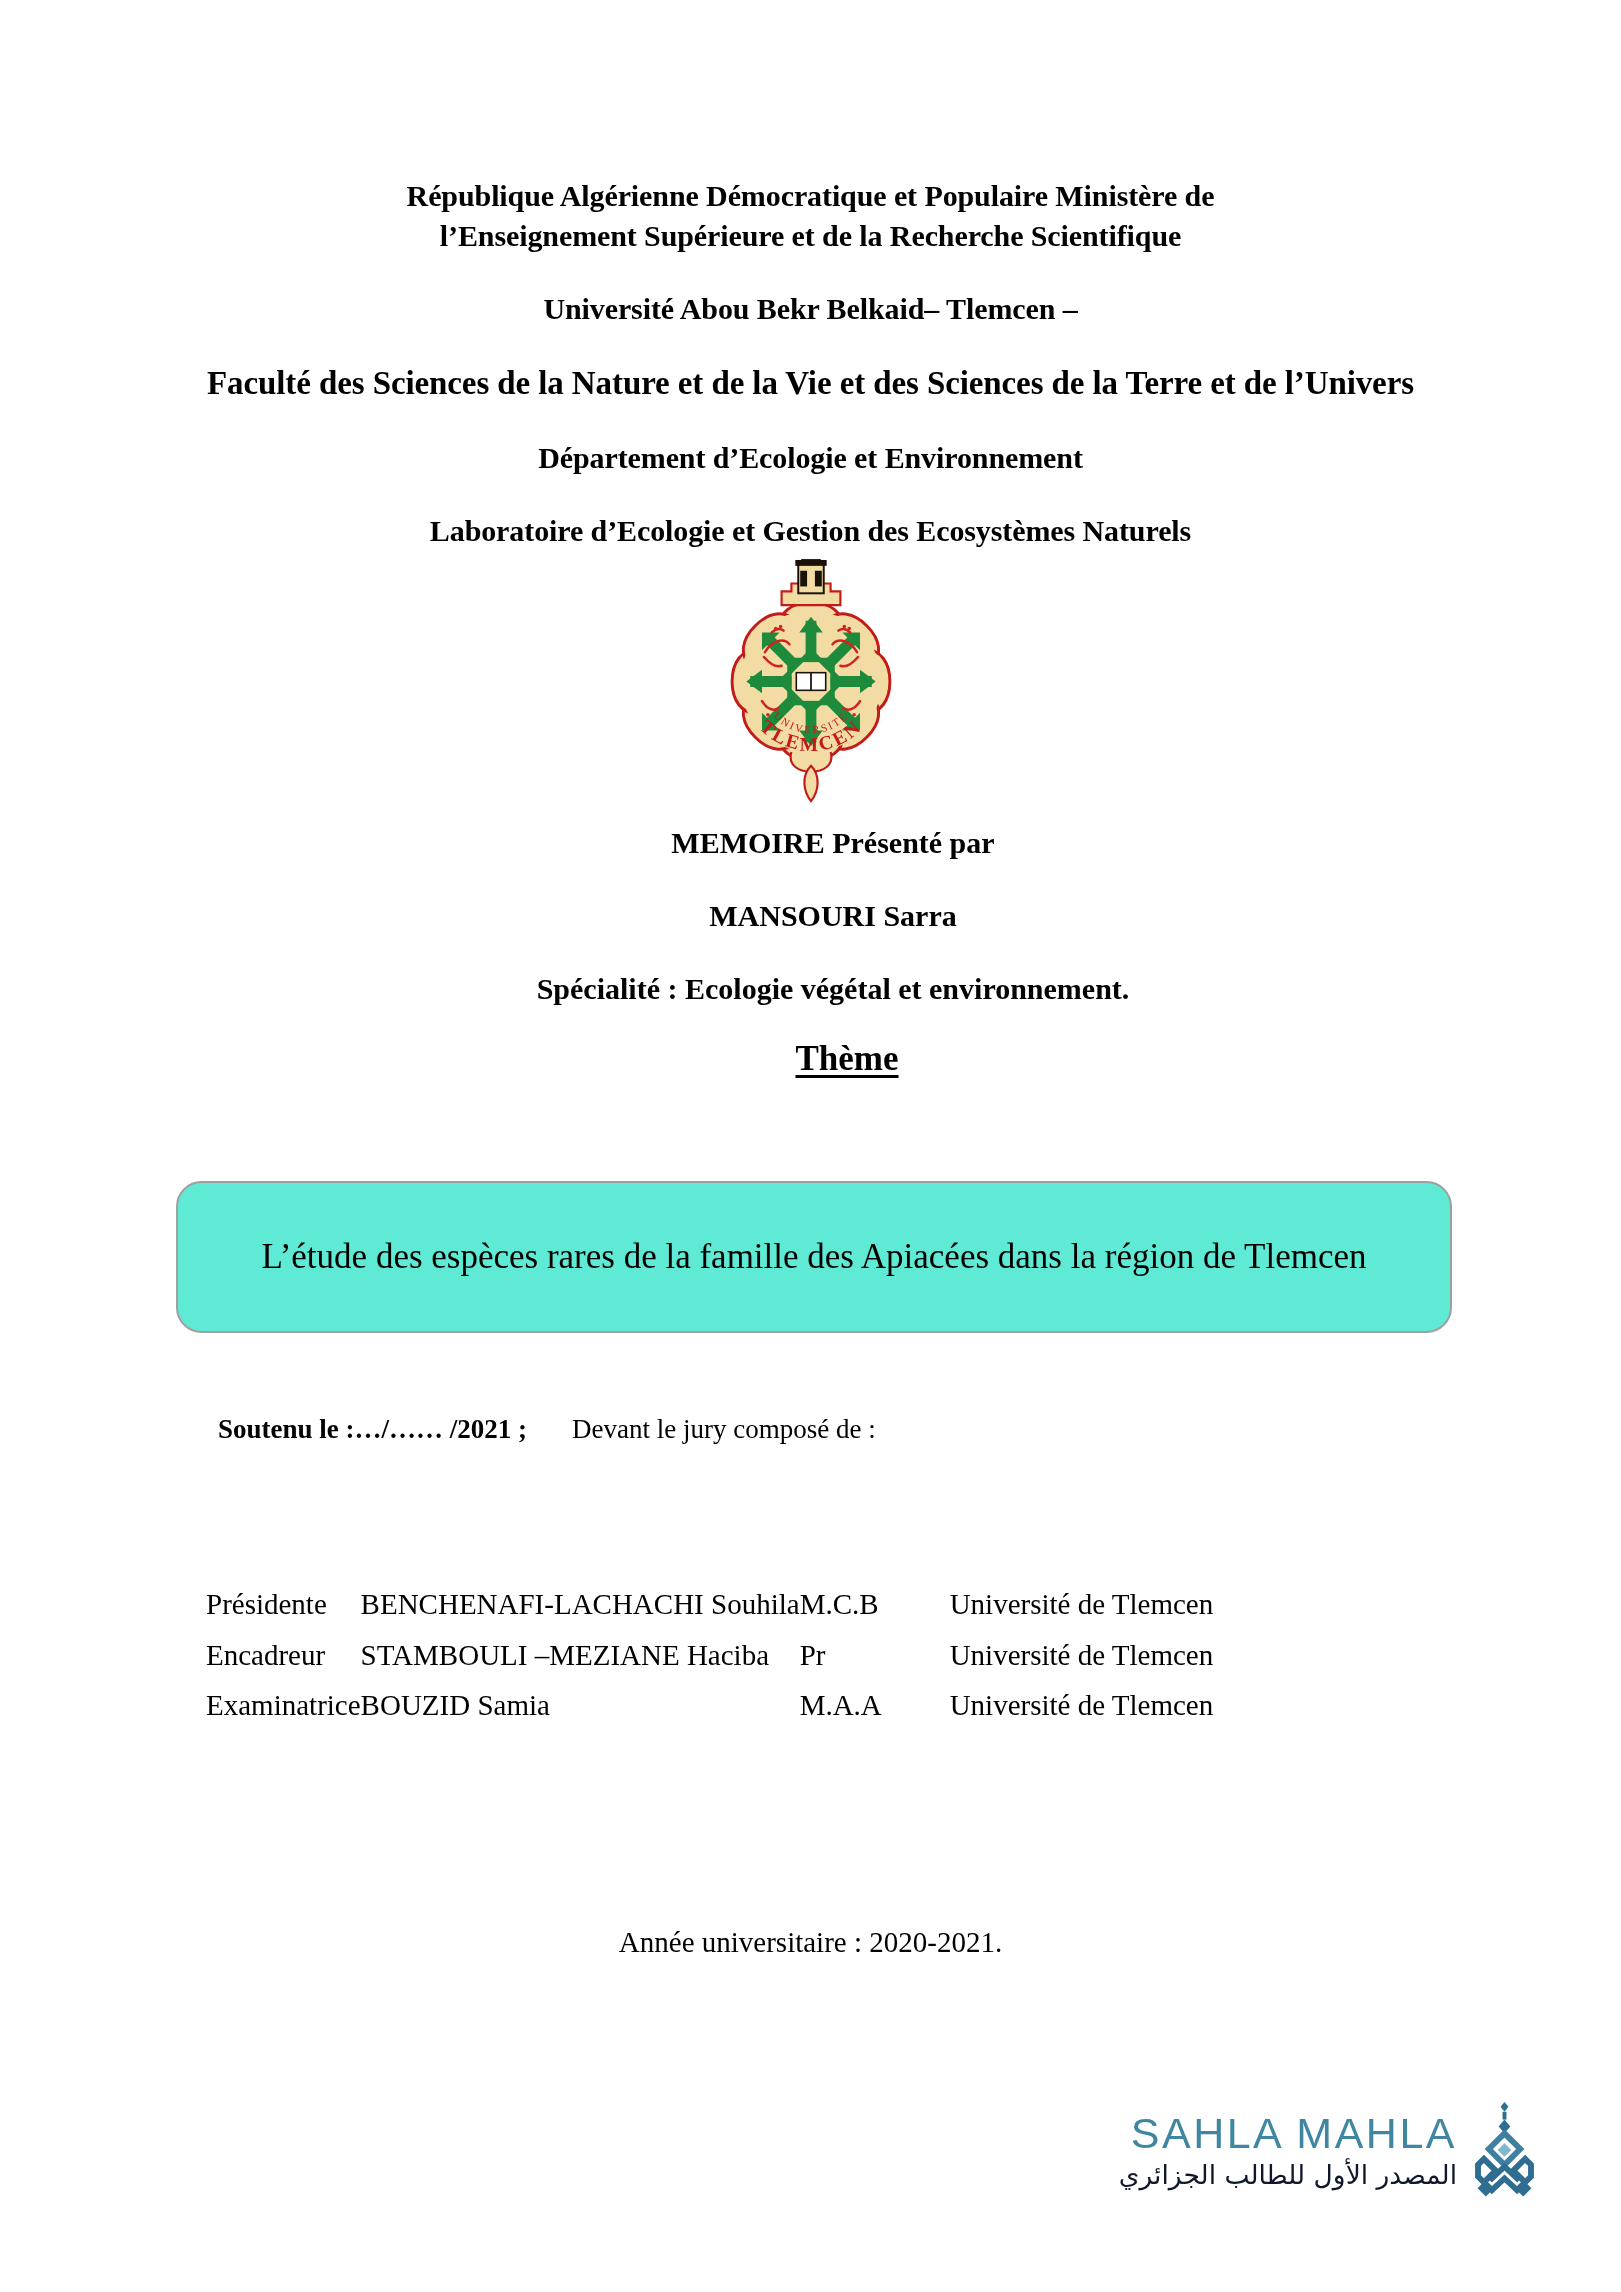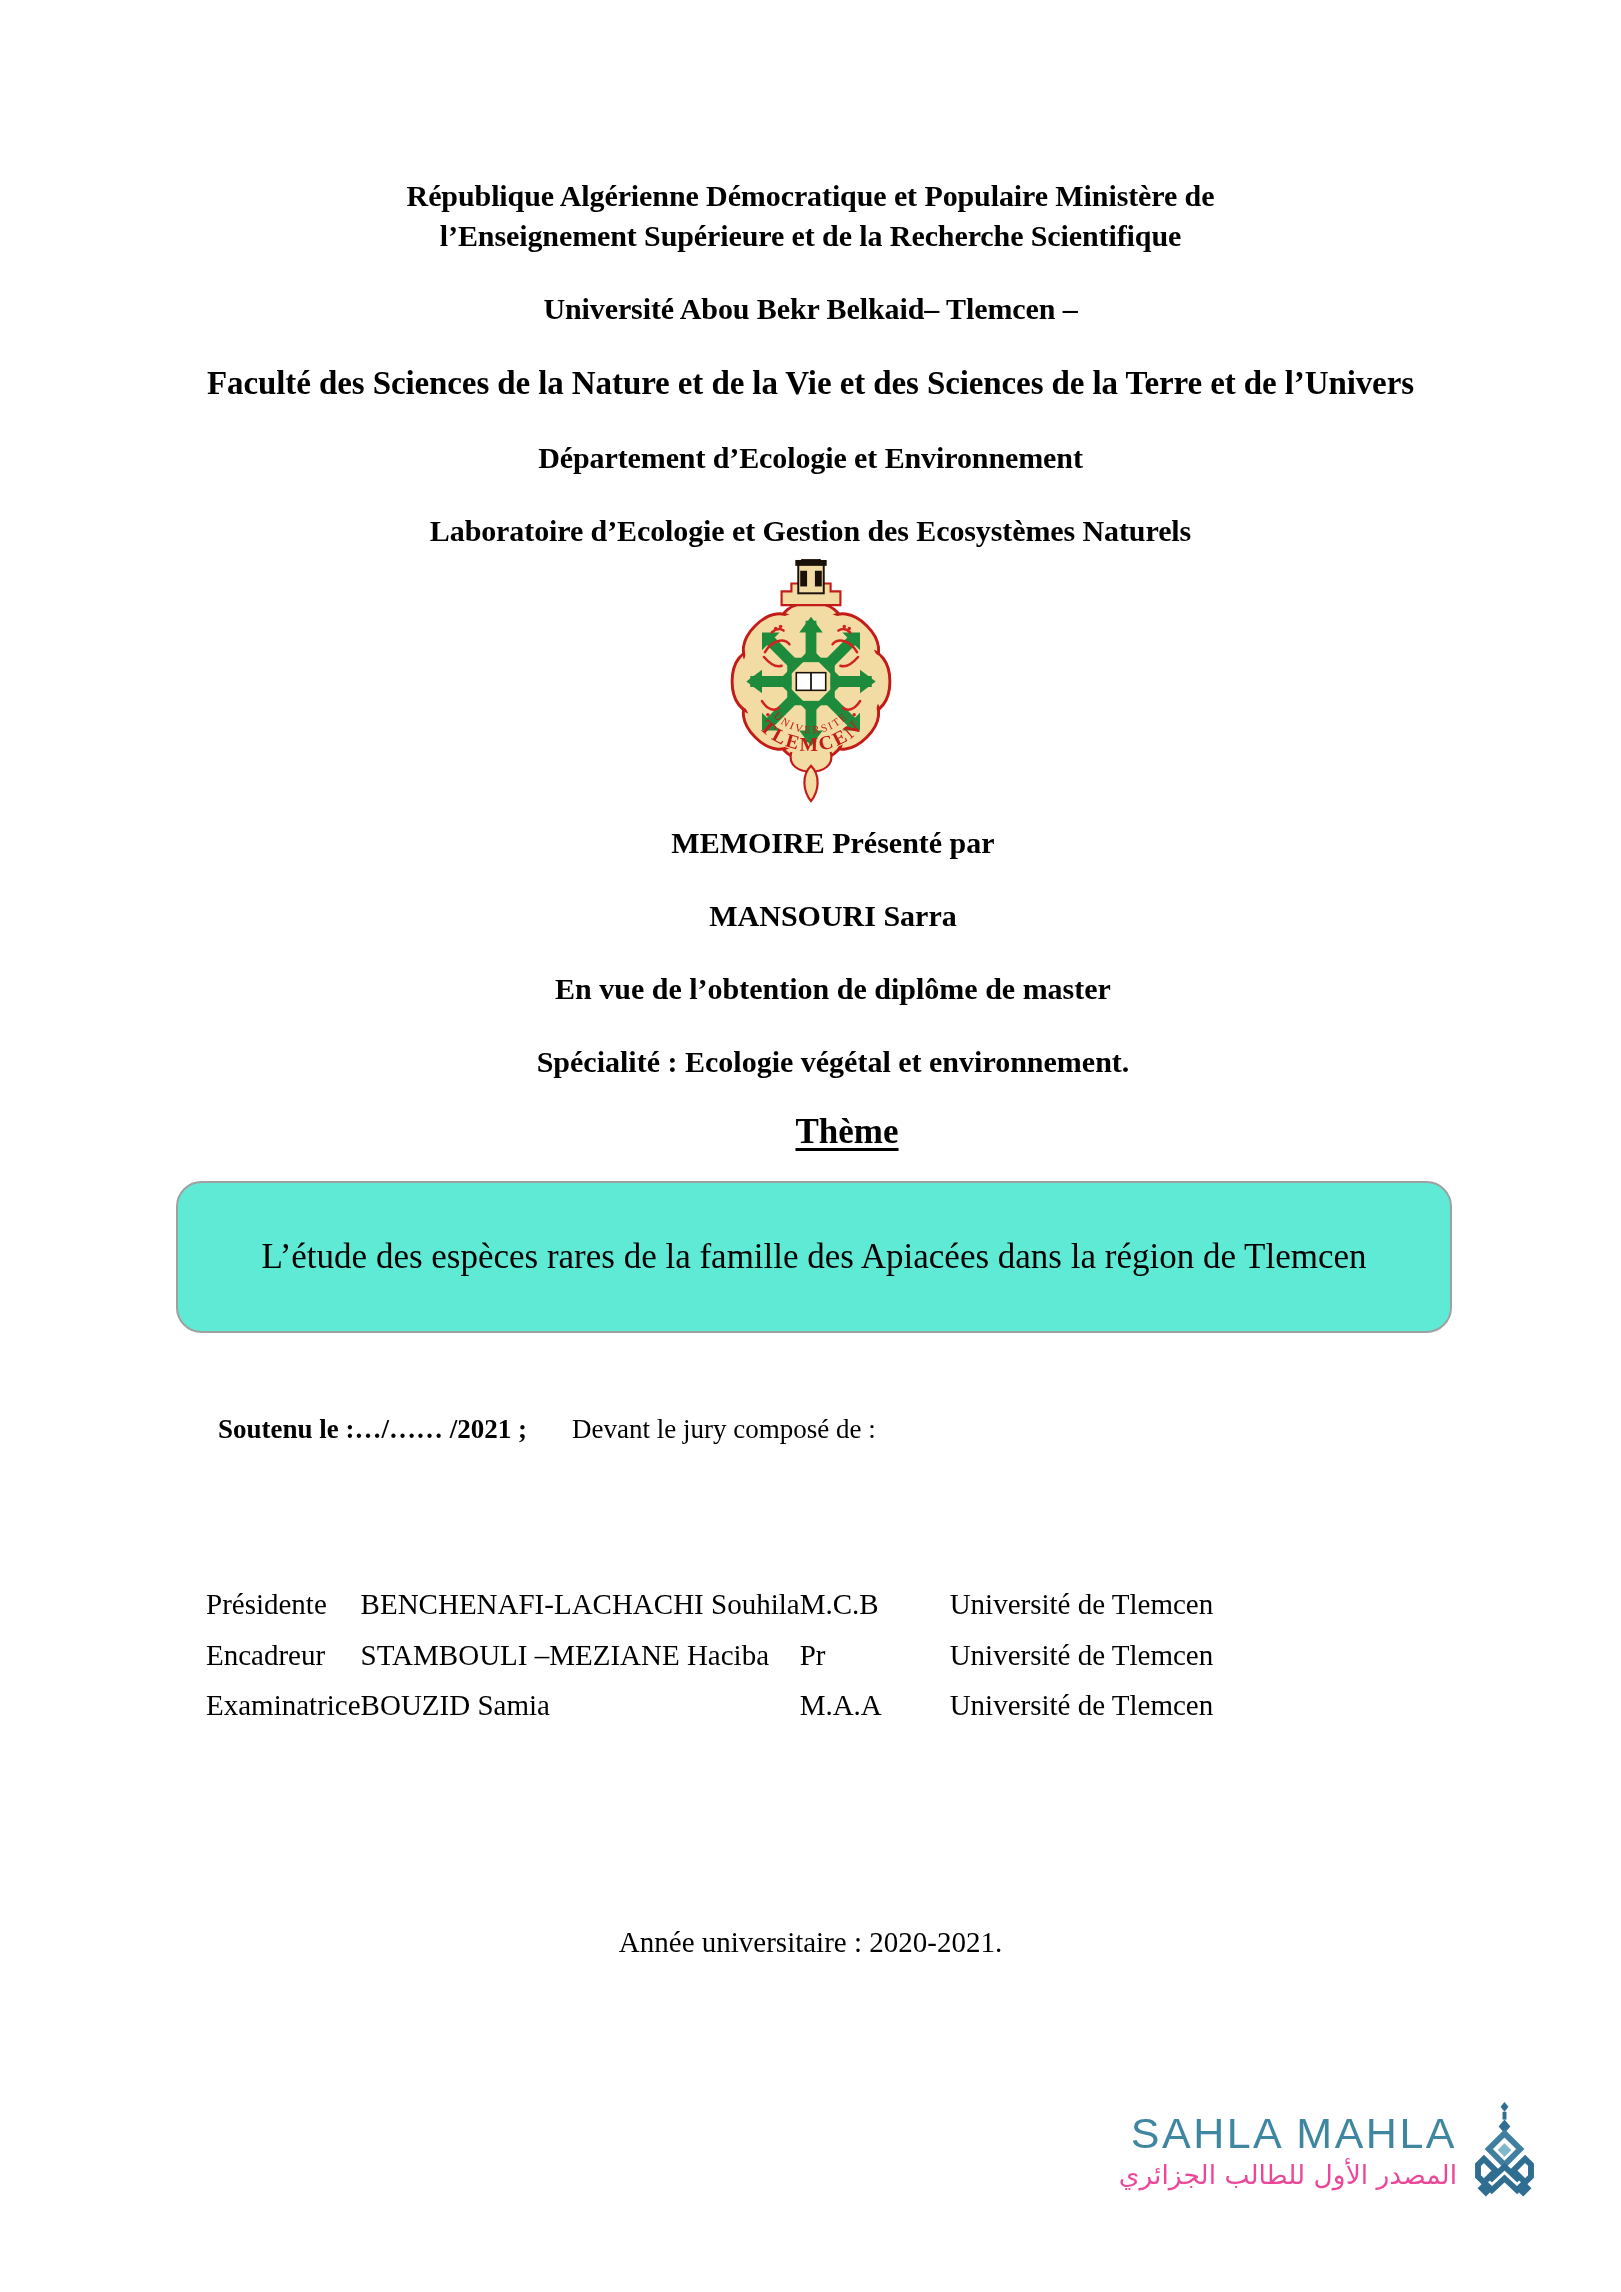--- a/index.html
+++ b/index.html
@@ -162,21 +162,21 @@
   .wm-main {
     font-family:"Liberation Sans", sans-serif;
     font-size:43px;
     letter-spacing:2.5px;
     color:#3f87a0;
     line-height:1.0;
     font-weight:400;
   }
   .wm-sub {
     font-size:26.5px;
-    color:#ec4899;
+    color:#0f172a;
     line-height:1.0;
     margin-top:6.9px;
     direction:rtl;
     font-family:"DejaVu Sans", sans-serif;
     font-weight:400;
   }
   .wm-icon {
     width:61px;
     height:104px;
     flex:0 0 auto;
@@ -310,21 +310,20 @@
 
         <path d="M-20,72 C -24,86 -12,92 0,92 C 12,92 24,86 20,72" fill="#F2DCA4" stroke="#C41B18" stroke-width="2.2"></path>
         <path d="M0,86 C -10,96 -8,112 0,122 C 8,112 10,96 0,86 Z" fill="#F2DCA4" stroke="#C41B18" stroke-width="2.2"></path>
       </g>
     </svg>
   </div>
 
   <div class="memoire">
     <div class="mline m1">MEMOIRE Présenté par</div>
     <div class="mline m2">MANSOURI Sarra</div>
-    <div class="mline m3">En vue de l’obtention de diplôme de master</div>
     <div class="mline m4">Spécialité : Ecologie végétal et environnement.</div>
     <div>
       <span class="theme-title">Thème</span>
     </div>
   </div>
 
   <div class="theme-box">
     <div class="theme-text">L’étude des espèces rares de la famille des Apiacées dans la région de Tlemcen</div>
   </div>
 

